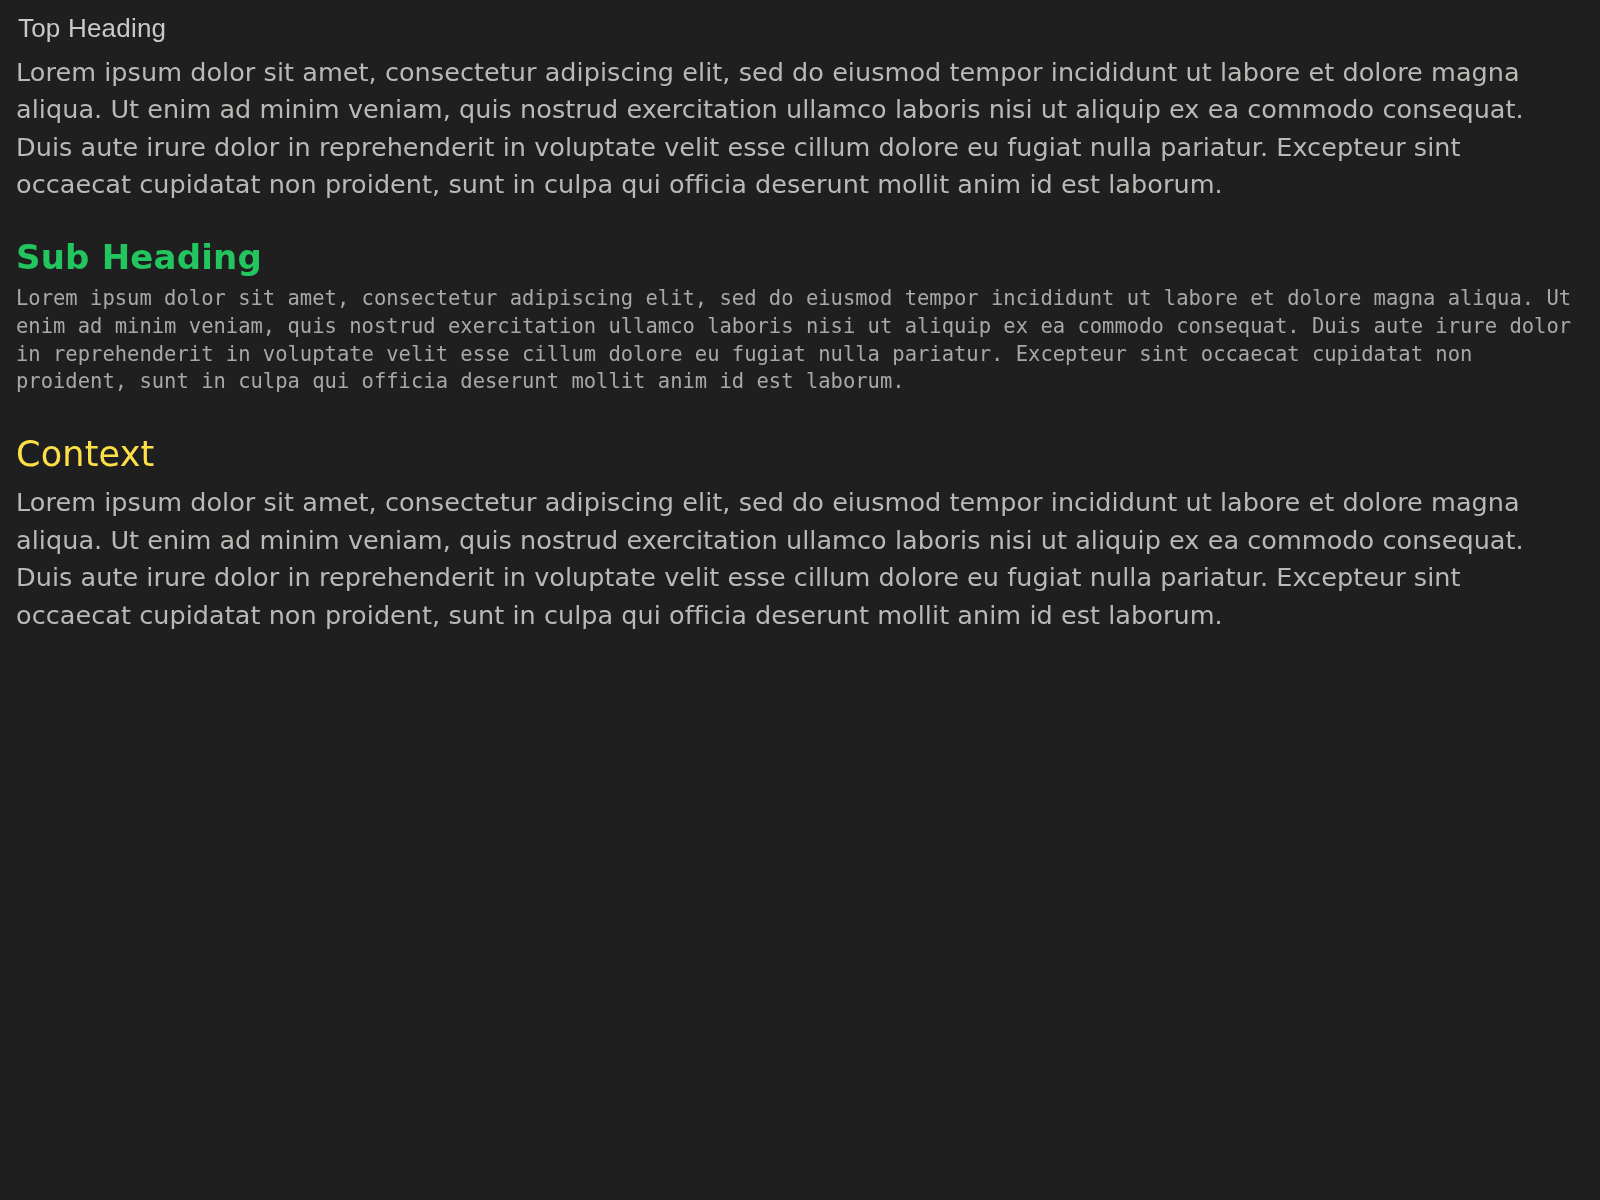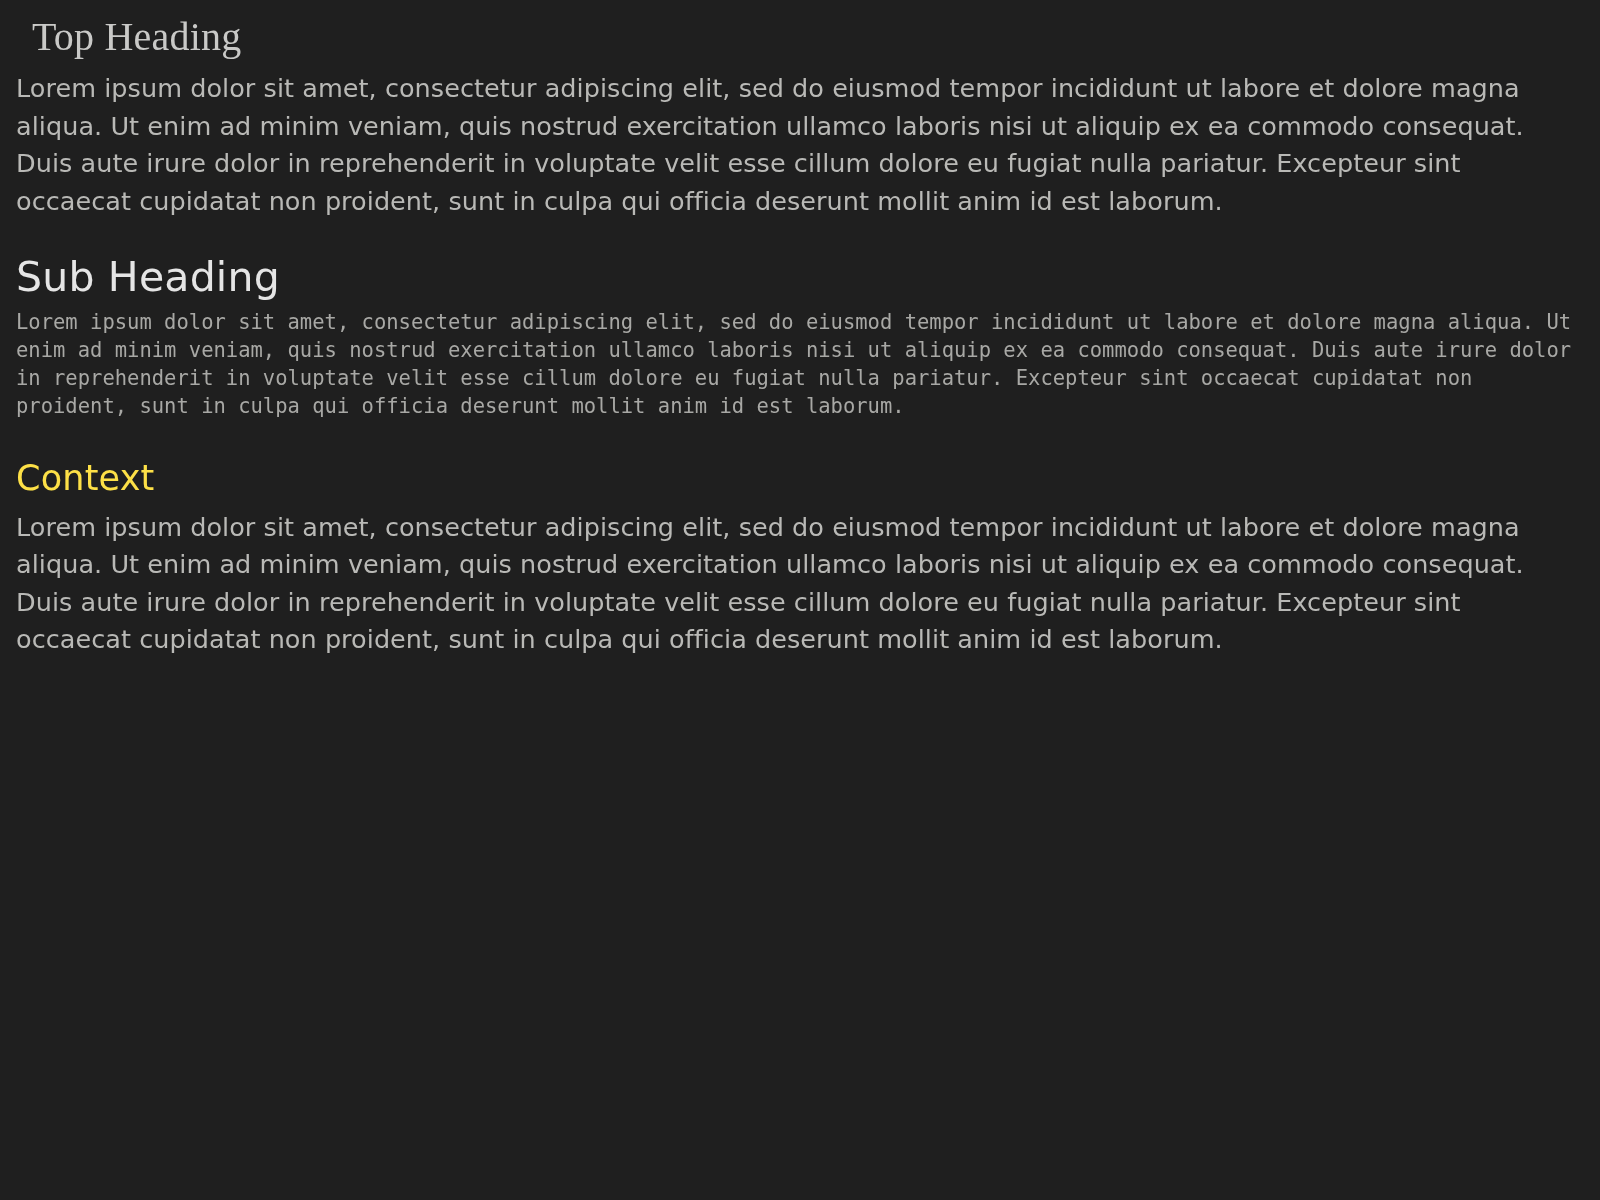--- a/index.html
+++ b/index.html
@@ -14,44 +14,44 @@
     font-family: "DejaVu Sans", sans-serif;
   }
   .page {
     box-sizing: border-box;
     width: 1600px;
     height: 1200px;
     padding: 14px 24px 0 16px;
     background: #1f1f1f;
   }
   h1.top-heading {
-    margin: 0 0 10px 16px;
-    font-family: Liberation Serif, serif;
+    margin: 0 0 10px 2px;
+    font-family: Liberation Sans, sans-serif;
     font-weight: 400;
-    font-size: 40px;
+    font-size: 26px;
     line-height: 1.15;
     color: #c9c9c7;
     letter-spacing: 0.2px;
   }
   p.body-text {
     margin: 0;
     font-family: "DejaVu Sans", sans-serif;
     font-weight: 400;
     font-size: 25.5px;
     line-height: 37.5px;
     color: #b9b9b6;
     letter-spacing: 0.05px;
   }
   h2.sub-heading {
     margin: 34px 0 8px 0;
     font-family: "DejaVu Sans", sans-serif;
-    font-weight: 400;
-    font-size: 41px;
+    font-weight: 700;
+    font-size: 34px;
     line-height: 1.15;
-    color: #e5e5e5;
+    color: #22c55e;
     letter-spacing: 0.2px;
   }
   pre.mono-block {
     margin: 0;
     font-family: "DejaVu Sans Mono", monospace;
     font-size: 20.5px;
     line-height: 27.8px;
     color: #a8a8a5;
     white-space: pre-wrap;
     word-wrap: break-word;

